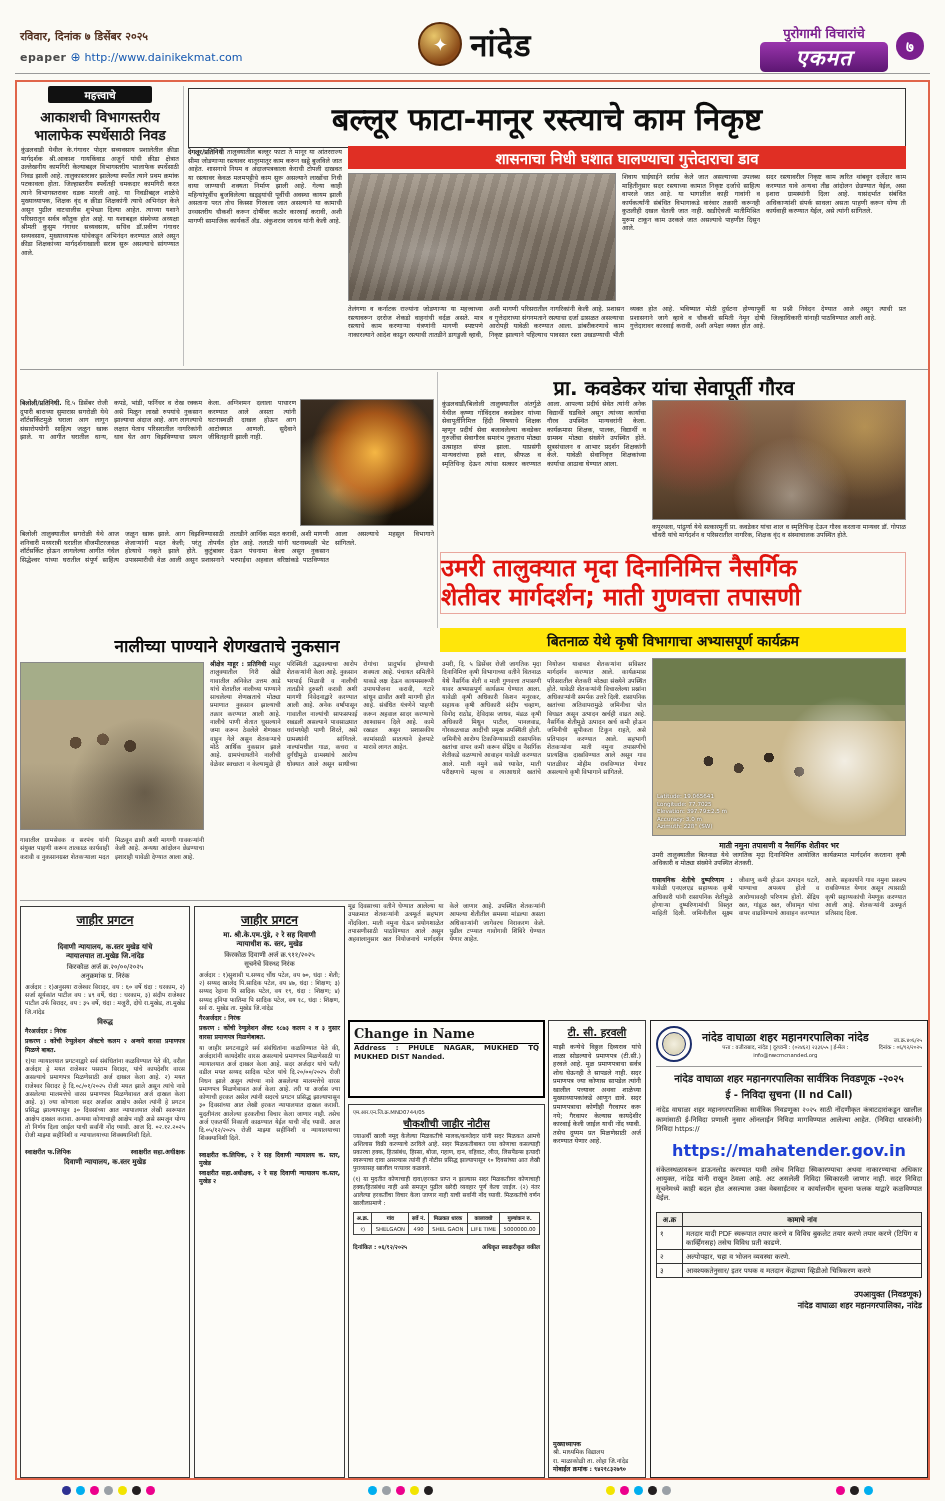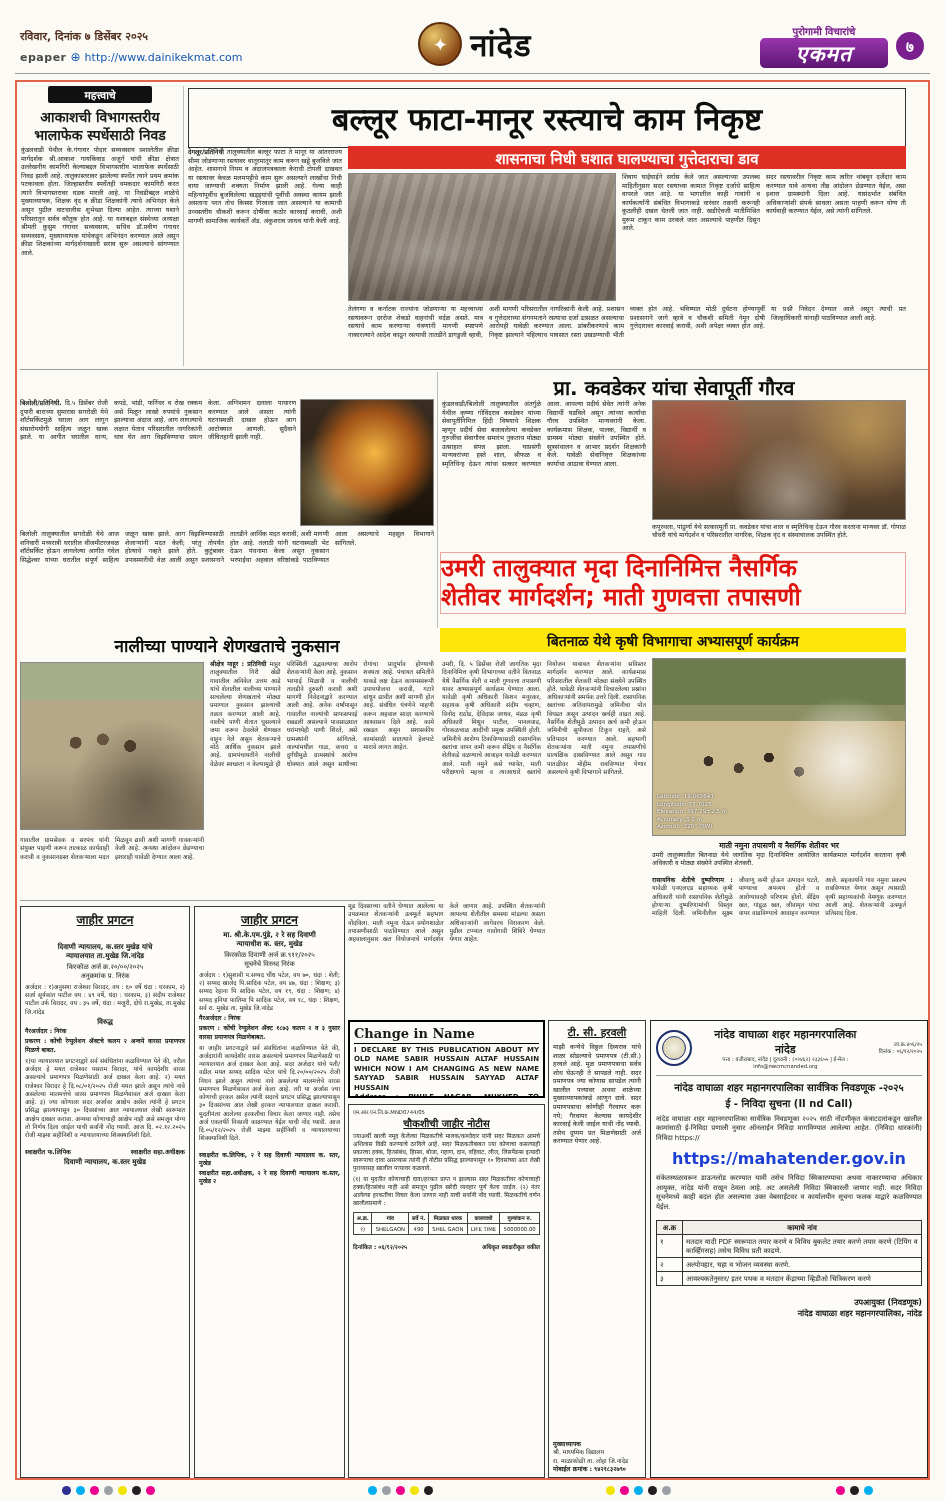--- a/index.html
+++ b/index.html
@@ -18,21 +18,21 @@
   .photo{overflow:hidden;border:1px solid #888}
   .box{border:1px solid #3a3a3a;background:#fdfcf8;overflow:hidden}
   
   .m-date{font-size:11px;font-weight:bold;color:#53301f}
   .m-epaper{font-size:11px;color:#555;display:flex;gap:4px;align-items:center}
   .m-epaper .lbl{font-weight:bold;color:#4a4a4a;letter-spacing:.5px}
   .globe{color:#1558b0;font-size:12px}
   .m-url{color:#1558b0}
   .emblem{width:44px;height:44px;border-radius:50%;background:radial-gradient(circle at 35% 30%,#e8c66a,#8a4a18 70%);border:2px solid #5a2c0c;display:flex;align-items:center;justify-content:center;color:#fff;font-size:18px}
   .edition{font-size:31px;font-weight:bold;color:#111;letter-spacing:1px}
-  .tagline{font-size:10px;font-weight:bold;color:#7b1f8e;text-align:center}
+  .tagline{font-size:13px;font-weight:bold;color:#7b1f8e;text-align:center}
   .brandbox{height:30px;border-radius:5px;background:linear-gradient(180deg,#9a35ad,#5c1672);display:flex;align-items:center;justify-content:center}
   .brandtxt{color:#fff;font-size:21px;font-weight:bold;font-style:italic;letter-spacing:1px}
   .pageno{width:28px;height:28px;border-radius:50%;background:#7b1f8e;color:#fff;display:flex;align-items:center;justify-content:center;font-size:15px;font-weight:bold}
   .content-frame{border:2px solid #e0654a}
   
   .imp-head{background:#111;color:#fff;font-size:10.5px;font-weight:bold;display:flex;align-items:center;justify-content:center;border-radius:2px}
   .imp-title{font-size:14px;font-weight:bold;line-height:1.3;text-align:center}
   .lead-hl{border:1px solid #333;display:flex;align-items:center;justify-content:center;font-size:31px;font-weight:bold;color:#0d0d0d}
   .redbar{background:#e02f24;color:#fff;font-size:15px;font-weight:bold;display:flex;align-items:center;justify-content:center}
   .sec-hl{font-weight:bold;color:#0d0d0d;text-align:center}
@@ -193,21 +193,20 @@
     <div class="nt-body" style="margin-top:3px">अर्जदार : १)सुशाबी प.सय्यद चौंध पटेल, वय ७०, धंदा : शेती; २) सय्यद खालेद पि.सादिक पटेल, वय ४७, धंदा : शिक्षण; ३) सय्यद रेहाना पि सादिक पटेल, वय १९, धंदा : शिक्षण; ४) सय्यद हनिया फातिमा पि सादिक पटेल, वय १८, धंदा : शिक्षण, सर्व रा. मुखेड ता. मुखेड जि.नांदेड</div>
     <div class="nt-body b" style="margin-top:2px">गैरअर्जदार : निरंक</div>
     <div class="nt-body b" style="margin-top:2px">प्रकरण : कोंची रेग्युलेशन ॲक्ट १८७३ कलम २ व ३ नुसार वारसा प्रमाणपत्र मिळणेबाबत.</div>
     <div class="nt-body" style="margin-top:3px">या जाहीर प्रगटनाद्वारे सर्व संबंधितांना कळविण्यात येते की, अर्जदारांनी कायदेशीर वारस असल्याचे प्रमाणपत्र मिळणेसाठी या न्यायालयात अर्ज दाखल केला आहे. सदर अर्जदार यांचे पती/वडील मयत सय्यद सादिक पटेल यांचे दि.२०/००/२०२५ रोजी निधन झाले असून त्यांच्या नावे असलेल्या मालमत्तेचे वारस प्रमाणपत्र मिळणेबाबत अर्ज केला आहे. तरी या अर्जास ज्या कोणाची हरकत असेल त्यांनी सदरचे प्रगटन प्रसिद्ध झाल्यापासून ३० दिवसांच्या आत लेखी हरकत न्यायालयात दाखल करावी. मुदतीनंतर आलेल्या हरकतीचा विचार केला जाणार नाही. तसेच अर्ज एकतर्फी निकाली काढण्यात येईल याची नोंद घ्यावी. आज दि.०५/१२/२०२५ रोजी माझ्या सहीनिशी व न्यायालयाच्या शिक्क्यानिशी दिले.</div>
     <div class="nt-body b" style="margin-top:8px">स्वाक्षरीत क.लिपिक, २ रे सह दिवाणी न्यायालय क. स्तर, मुखेड</div>
     <div class="nt-body b" style="margin-top:2px">स्वाक्षरीत सहा.अधीक्षक, २ रे सह दिवाणी न्यायालय क.स्तर, मुखेड २</div>
   </div>
 
   <div class="abs" style="left:348px;top:1020px;width:197px;height:78px;border:2px solid #000;background:#fdfcf8;padding:4px;overflow:hidden">
     <div class="cn-title">Change in Name</div>
-    <div class="cn-body" style="margin-top:2px">I DECLARE BY THIS PUBLICATION ABOUT MY OLD NAME SABIR HUSSAIN ALTAF HUSSAIN WHICH NOW I AM CHANGING AS NEW NAME SAYYAD SABIR HUSSAIN SAYYAD ALTAF HUSSAIN</div>
     <div class="cn-body">
       <span>Address :</span>
       <span>PHULE NAGAR, MUKHED TQ MUKHED DIST Nanded.</span>
       
     </div>
   </div>
 
   <div class="abs box" style="left:548px;top:1020px;width:98px;height:458px;padding:4px;display:flex;flex-direction:column">
     <div class="nt-title" style="font-size:10.5px">टी. सी. हरवली</div>
     <div class="nt-body" style="margin-top:4px;font-size:6.4px">माझी कन्येचे विठ्ठल दिव्यराव यांचे शाळा सोडल्याचे प्रमाणपत्र (टी.सी.) हरवले आहे. मूळ प्रमाणपत्राचा सर्वत्र शोध घेऊनही ते सापडले नाही. सदर प्रमाणपत्र ज्या कोणास सापडेल त्यांनी खालील पत्त्यावर अथवा शाळेच्या मुख्याध्यापकांकडे आणून द्यावे. सदर प्रमाणपत्राचा कोणीही गैरवापर करू नये; गैरवापर केल्यास कायदेशीर कारवाई केली जाईल याची नोंद घ्यावी. तसेच दुय्यम प्रत मिळणेसाठी अर्ज करण्यात येणार आहे.</div>
@@ -244,21 +243,21 @@
       </tr>
     </tbody>
       </table>
     <div class="nt-sign" style="margin-top:8px;font-size:5.9px">
       <span>दिनांकित : ०६/१२/२०२५</span>
       <span>अधिकृत स्वाक्षरीकृत वकील</span>
     </div>
   </div>
 
   <div class="abs" style="left:650px;top:1020px;width:278px;height:458px;border:1.5px solid #222;background:#fdfcf8;padding:5px;overflow:hidden">
-    <div style="display:flex;gap:14px;align-items:center">
+    <div style="display:flex;gap:5px;align-items:center">
       <div class="seal">
           <div class="seal-inner"></div>
         </div>
       <div style="flex:1">
         <div class="muni-org">नांदेड वाघाळा शहर महानगरपालिका नांदेड</div>
         <div class="muni-tiny ctr">पत्ता : वजीराबाद, नांदेड  |  दूरध्वनी : (०२४६२) २३३६५५  |  ई-मेल : info@nwcmcnanded.org</div>
       </div>
       <div class="muni-tiny" style="text-align:right">
         <div>जा.क्र.४०६/२५</div>
         <div>दिनांक : ०६/१२/२०२५</div>

